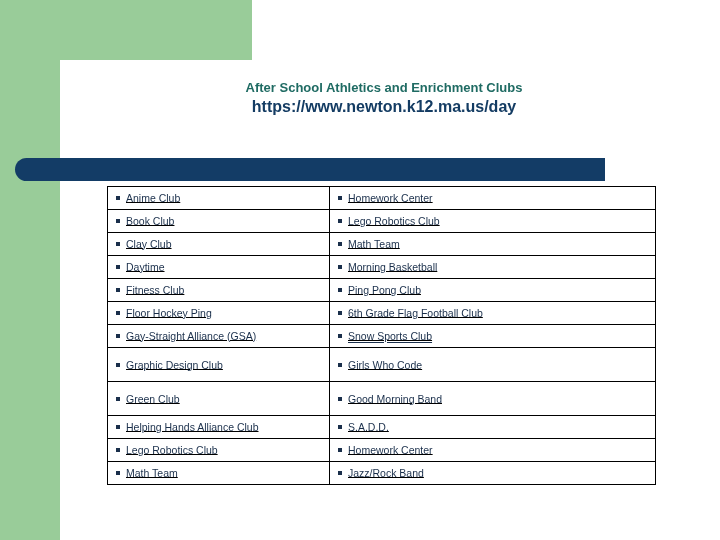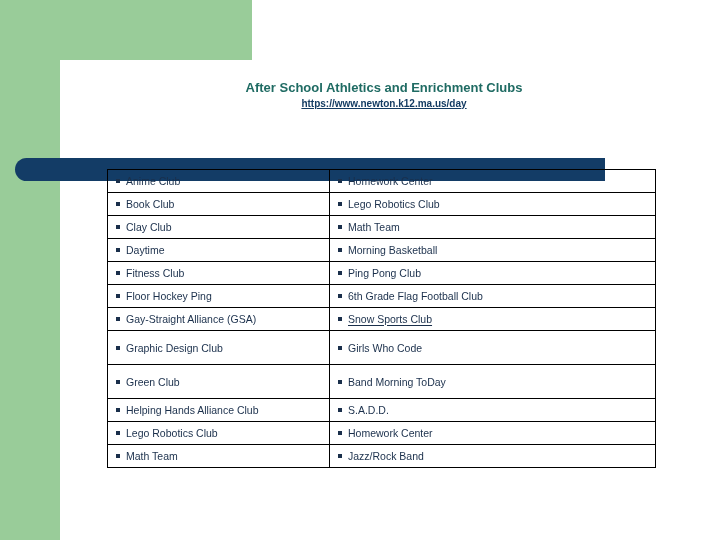--- a/index.html
+++ b/index.html
@@ -63,47 +63,47 @@
     line-height: 1.30;
   }
   .title-line {
     font-size: 13px;
     font-weight: bold;
     color: #1F6B63;
     letter-spacing: 0px;
     white-space: nowrap;
   }
   .title-link {
-    font-size: 10px;
+    font-size: 16px;
     font-weight: bold;
     color: #143C63;
-    text-decoration: underline;
     white-space: nowrap;
   }
 
   
   .navy-bar {
     position: absolute;
     left: 15px;
     top: 158px;
     width: 590px;
     height: 23px;
     background: #133C66;
     border-top-left-radius: 12px;
     border-bottom-left-radius: 12px;
   }
 
   
   .clubs-table {
     position: absolute;
     left: 107px;
-    top: 169px;
+    top: 186px;
     width: 530px;
     border-collapse: collapse;
     table-layout: fixed;
+    text-decoration: underline;
   }
   .clubs-table td {
     border: 1.6px solid #000000;
     padding: 0 0 0 8px;
     font-size: 10.5px;
     color: #1A2F4B;
     vertical-align: middle;
     height: 22px;
     line-height: 1.15;
     overflow: hidden;
@@ -175,21 +175,21 @@
         <tr>
           <td class="col-left"><span class="bullet"></span><span class="cell-text">Gay-Straight Alliance (GSA)</span></td>
           <td class="col-right"><span class="bullet"></span><span class="cell-text link">Snow Sports Club</span></td>
         </tr>
         <tr class="tall">
           <td class="col-left"><span class="bullet"></span><span class="cell-text">Graphic Design Club</span></td>
           <td class="col-right"><span class="bullet"></span><span class="cell-text">Girls Who Code</span></td>
         </tr>
         <tr class="tall">
           <td class="col-left"><span class="bullet"></span><span class="cell-text">Green Club</span></td>
-          <td class="col-right"><span class="bullet"></span><span class="cell-text">Band Morning ToDay</span></td>
+          <td class="col-right"><span class="bullet"></span><span class="cell-text">Good Morning Band</span></td>
         </tr>
         <tr>
           <td class="col-left"><span class="bullet"></span><span class="cell-text">Helping Hands Alliance Club</span></td>
           <td class="col-right"><span class="bullet"></span><span class="cell-text">S.A.D.D.</span></td>
         </tr>
         <tr>
           <td class="col-left"><span class="bullet"></span><span class="cell-text">Lego Robotics Club</span></td>
           <td class="col-right"><span class="bullet"></span><span class="cell-text">Homework Center</span></td>
         </tr>
         <tr>

